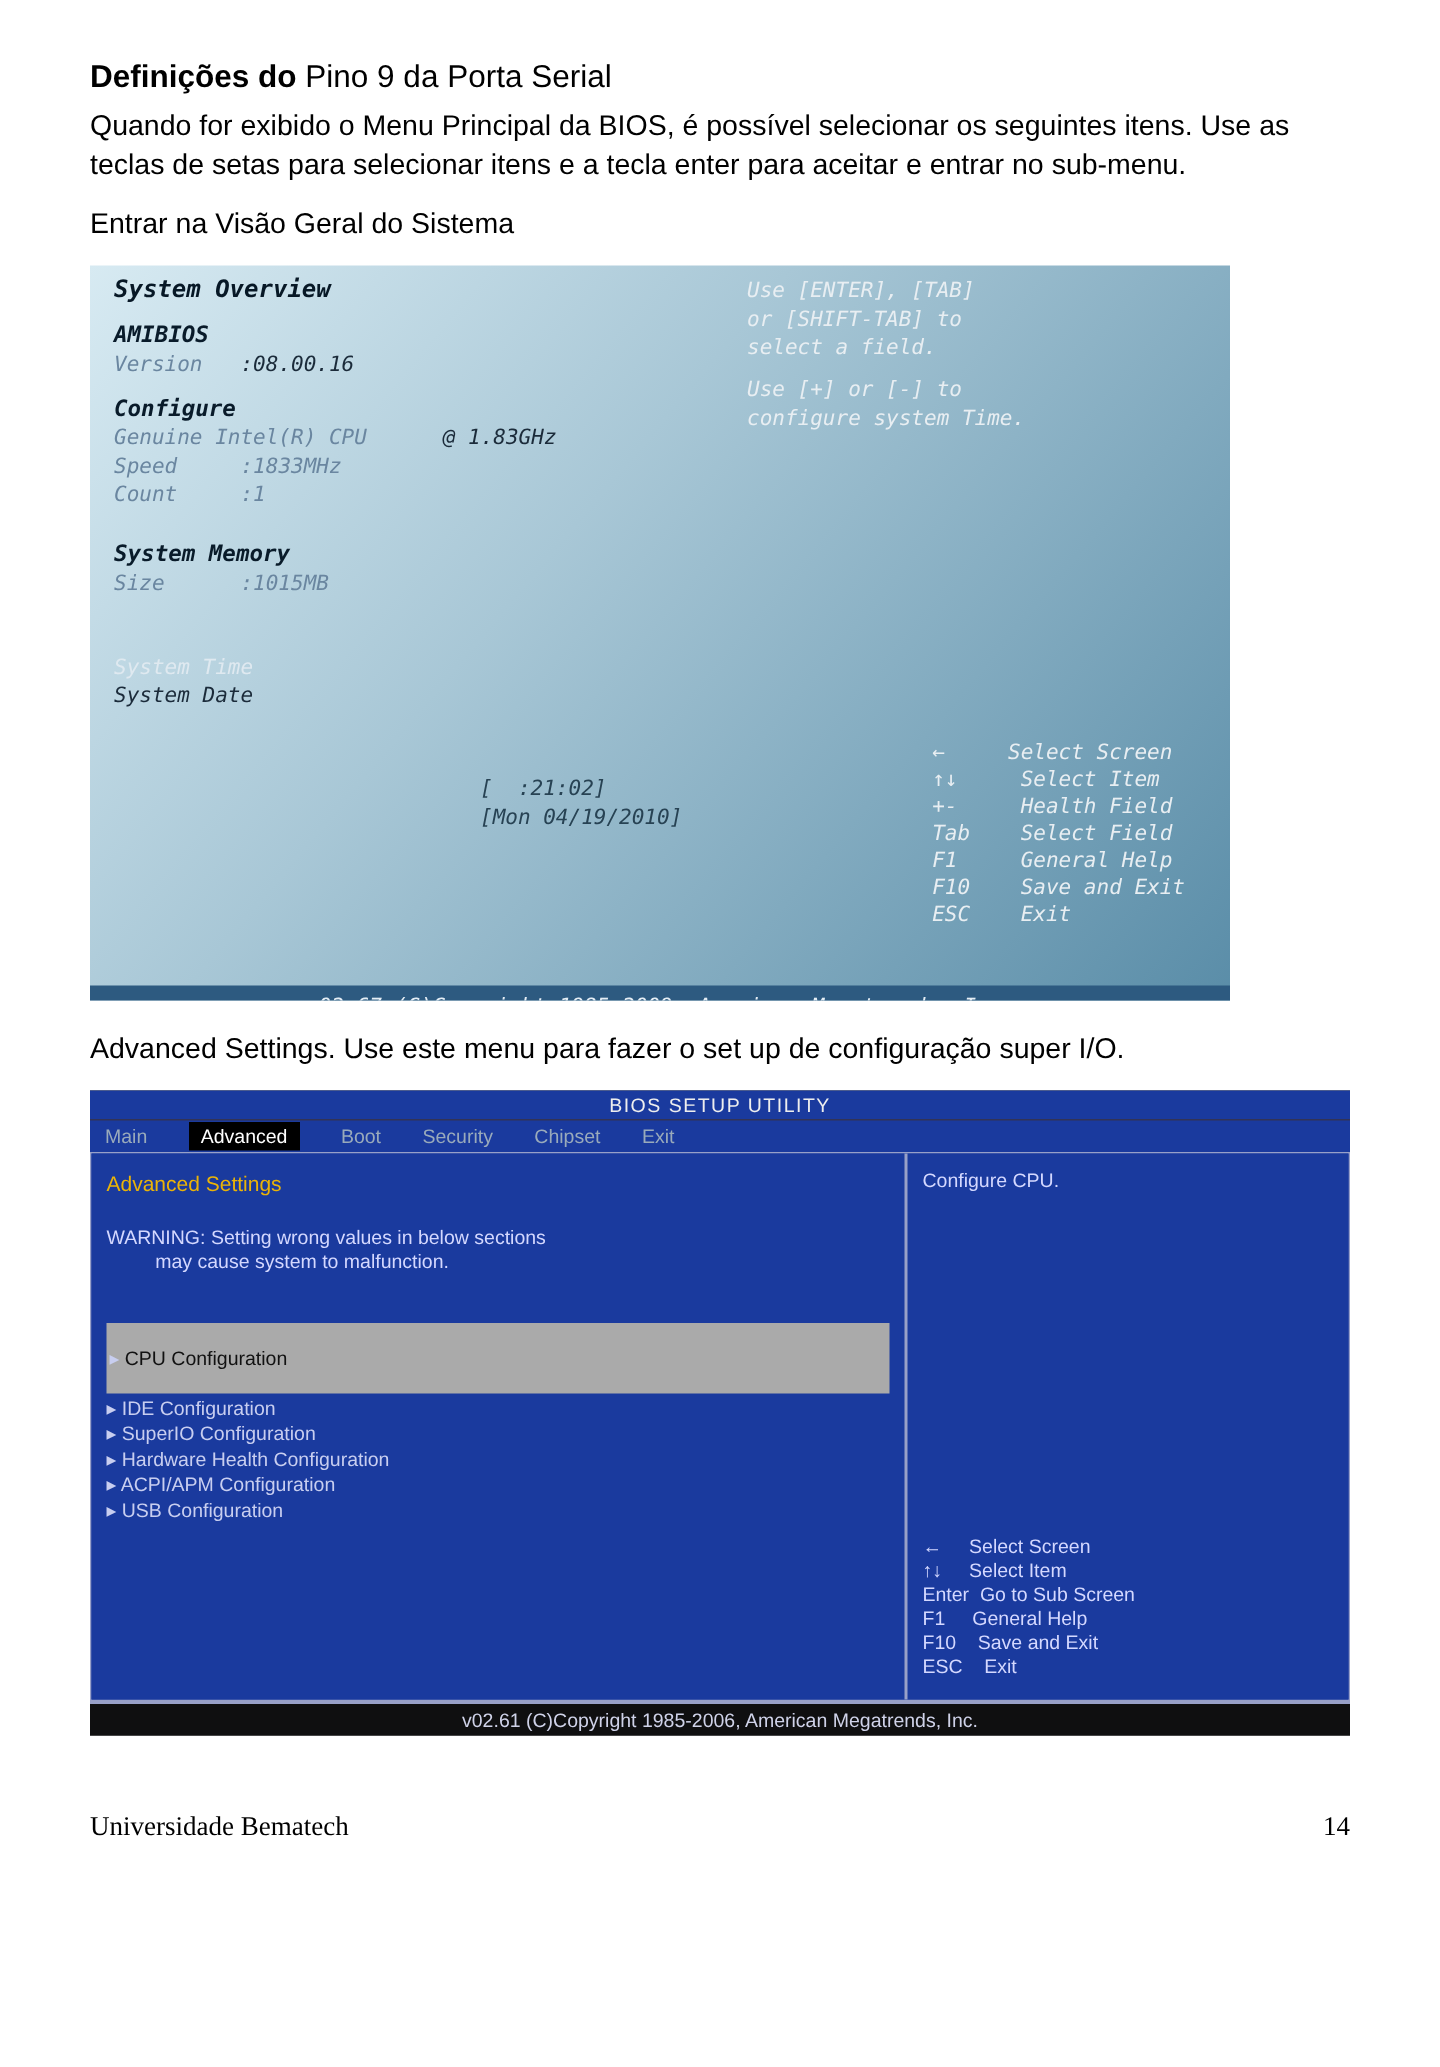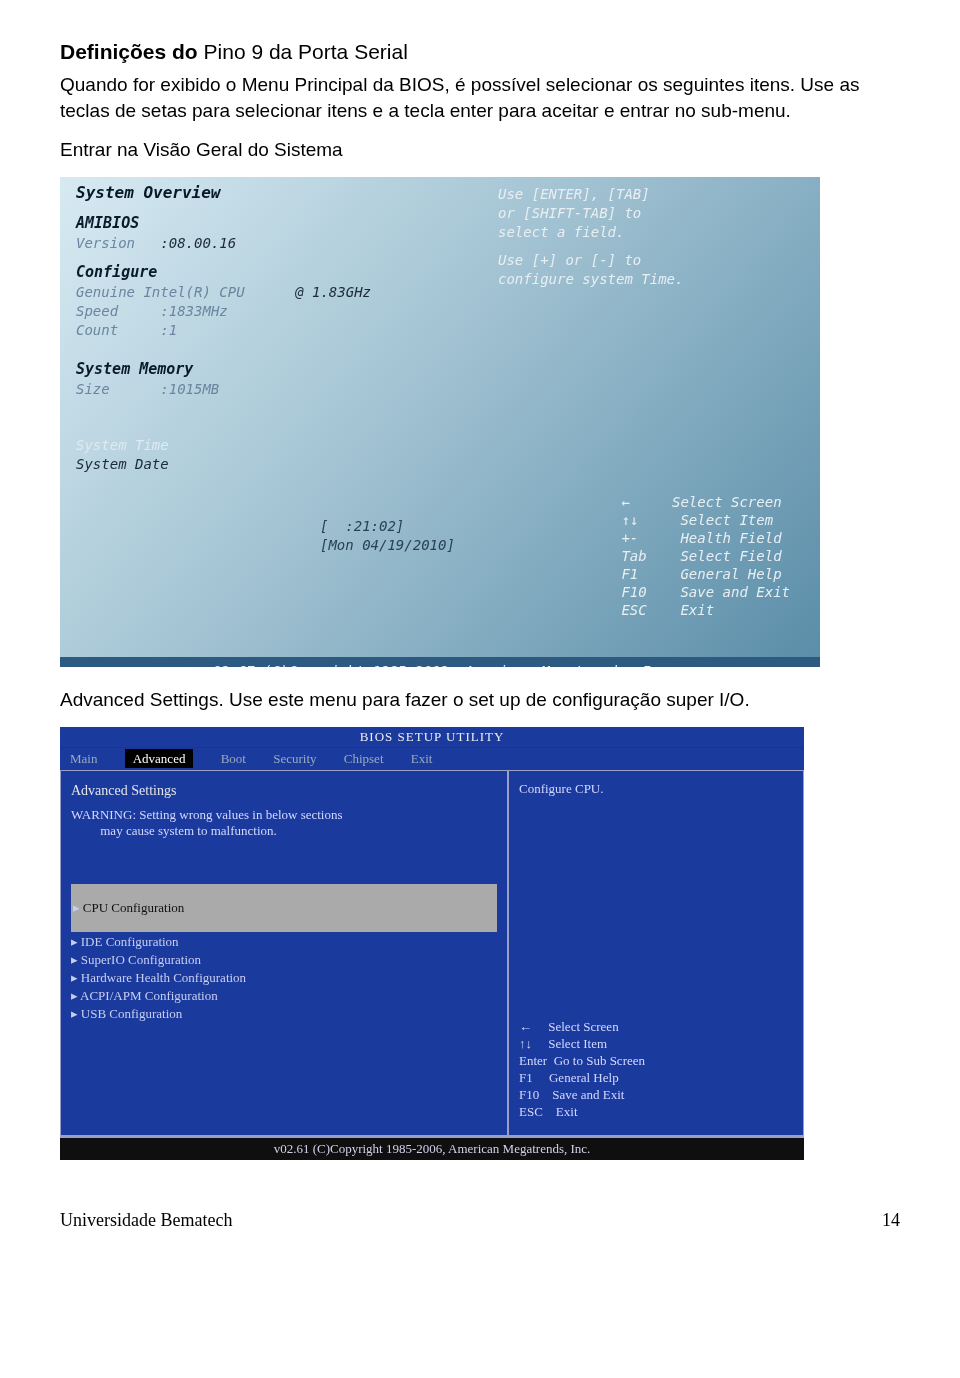--- a/index.html
+++ b/index.html
@@ -101,23 +101,23 @@
     left: 0;
     right: 0;
     background: #2d5a80;
     color: #e5eef5;
     text-align: center;
     padding: 6px 0;
     font-size: 14px;
   }
 
   .screenshot2 {
-    width: 744px;
+    width: 840px;
     background: #000;
-    font-family: Liberation Serif, serif;
+    font-family: Liberation Sans, sans-serif;
     font-size: 13px;
     color: #b8b8b8;
     margin-top: 6px;
   }
   .s2-titlebar {
     background: #1a3a9e;
     color: #eee;
     text-align: center;
     padding: 2px 0;
     font-size: 13px;
@@ -151,27 +151,27 @@
     width: 274px;
     background: #1a3a9e;
     border-left: 2px solid #98a0c8;
     padding: 10px 10px;
     position: relative;
   }
   .s2-box {
     border: 1px solid #98a0c8;
   }
   .s2-heading {
-    color: #e5e5e5;
+    color: #eab308;
     font-size: 14px;
-    margin-bottom: 8px;
+    margin-bottom: 20px;
   }
   .s2-warn {
     color: #d4d8ff;
-    margin-bottom: 32px;
+    margin-bottom: 20px;
     line-height: 1.3;
   }
   .s2-item {
     color: #c8cef0;
     margin: 2px 0;
   }
   .s2-item.selected {
     background: #aaa;
     color: #111;
     padding: 16px 2px;

